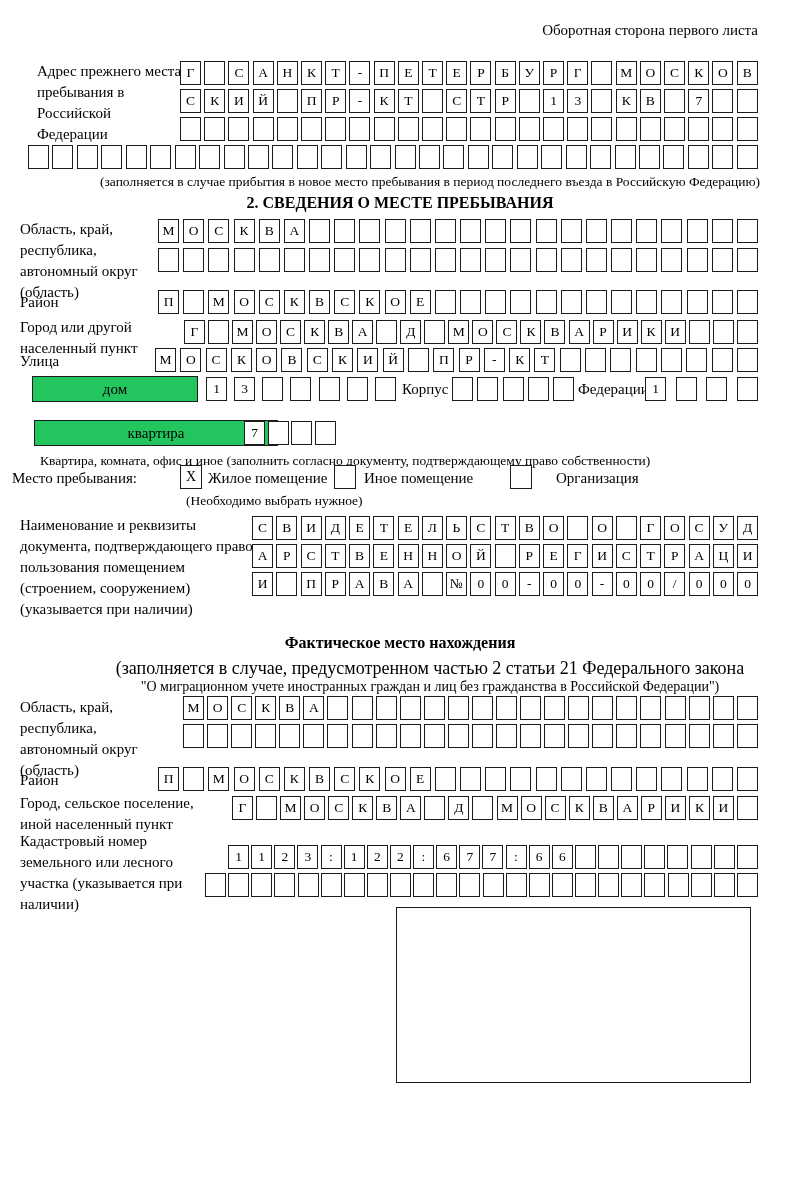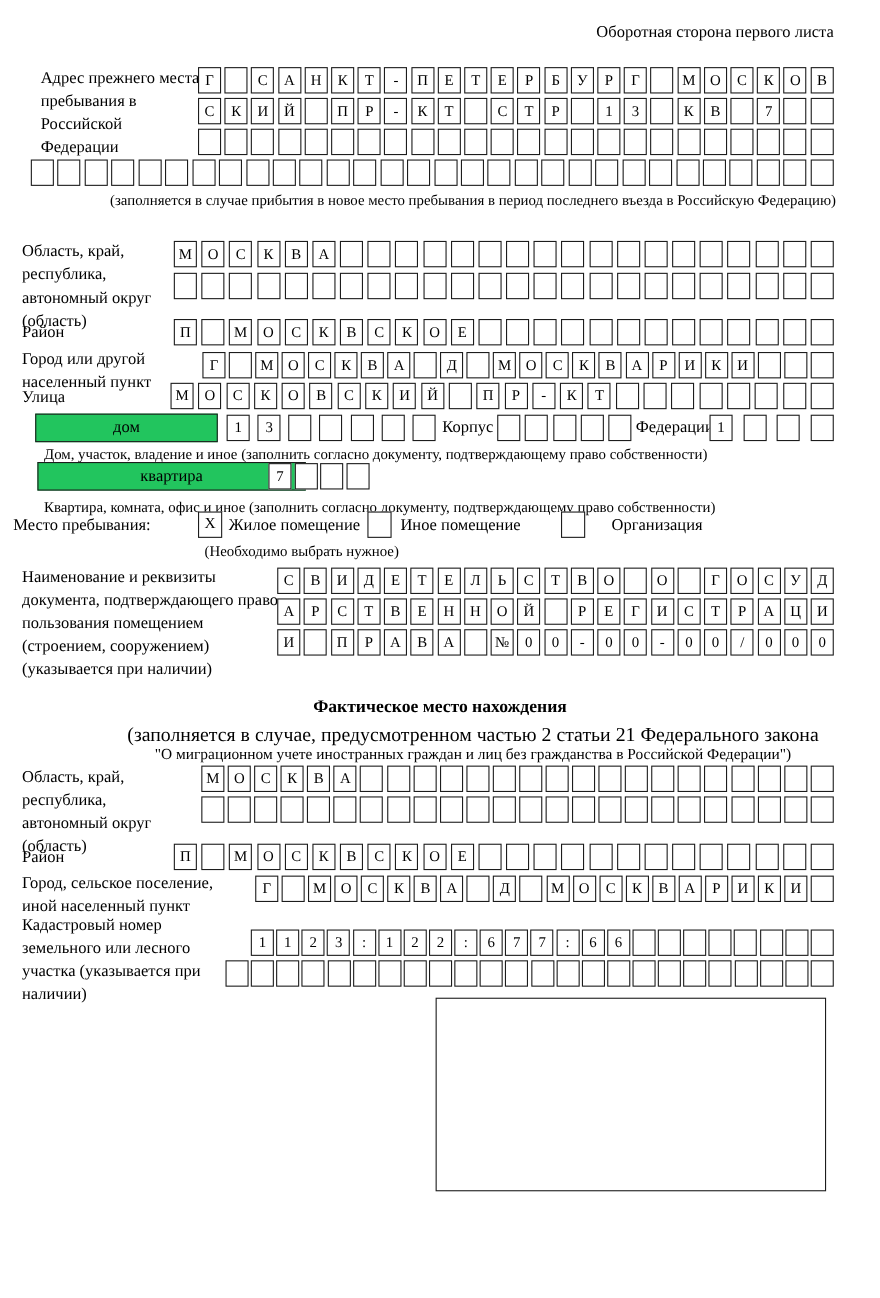--- a/index.html
+++ b/index.html
@@ -133,20 +133,21 @@
       <span class="cell"></span>
       <span class="cell"></span>
       <span class="cell"></span>
       <span class="cell"></span>
       <span class="cell"></span>
       <span class="cell"></span>
       <span class="cell"></span>
     </div>
   <div class="abs caption center" style="left:0;top:173px;width:800px;">(заполняется в случае прибытия в новое место пребывания в период последнего въезда в Российскую Федерацию)</div>
 
+  <div class="abs title" style="top:194px;">2. СВЕДЕНИЯ О МЕСТЕ ПРЕБЫВАНИЯ</div>
 
   <div class="abs label" style="left:20px;top:219px;width:118px;">Область, край, республика, автономный округ (область)</div>
   <div class="cellrow" style="left:158px;top:219px;width:600px;">
       <span class="cell">М</span>
       <span class="cell">О</span>
       <span class="cell">С</span>
       <span class="cell">К</span>
       <span class="cell">В</span>
       <span class="cell">А</span>
       <span class="cell"></span>
@@ -297,21 +298,20 @@
       <span class="cell"></span>
       <span class="cell"></span>
     </div>
   <div class="abs label" style="left:578px;top:379px;">Федерации</div>
   <div class="cellrow" style="left:645px;top:377px;width:113px;">
       <span class="cell">1</span>
       <span class="cell"></span>
       <span class="cell"></span>
       <span class="cell"></span>
     </div>
-  <div class="abs caption" style="left:10px;top:404px;">Дом, участок, владение и иное (заполнить согласно документу, подтверждающему право собственности)</div>
 
   <div class="abs bigbox" style="left:34px;top:420px;width:244px;height:26px;">квартира</div>
   <div class="cellrow" style="left:244px;top:421px;width:92px;">
       <span class="cell">7</span>
       <span class="cell"></span>
       <span class="cell"></span>
       <span class="cell"></span>
     </div>
   <div class="abs caption" style="left:10px;top:452px;">Квартира, комната, офис и иное (заполнить согласно документу, подтверждающему право собственности)</div>
 

